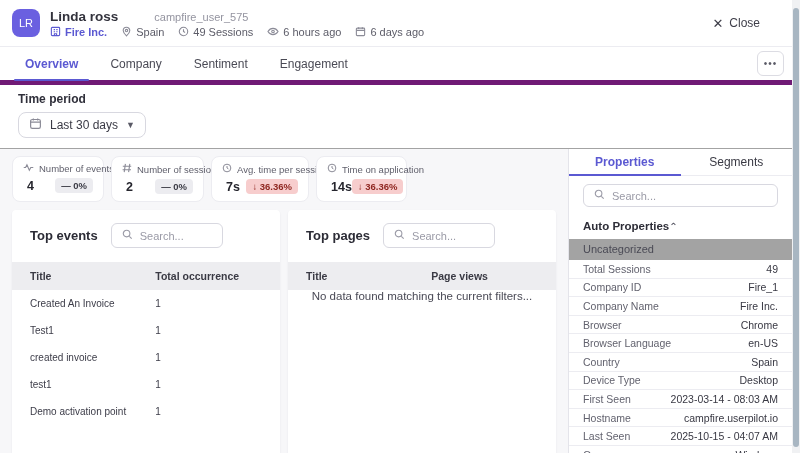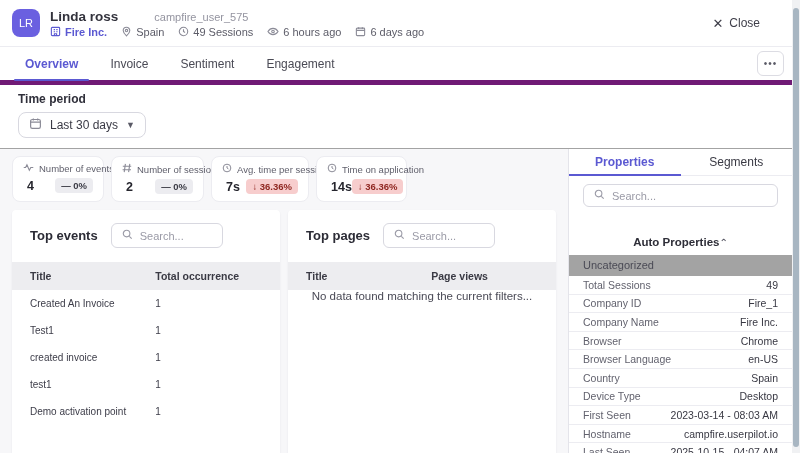--- a/index.html
+++ b/index.html
@@ -64,21 +64,21 @@
 
   
   .sidebar { width:224px; border-left:1px solid #e4e4ea; background:#fff; display:flex; flex-direction:column; overflow:hidden; }
   .sb-tabs { display:flex; height:27px; border-bottom:1px solid #ececf1; flex:0 0 auto; }
   .sb-tab { flex:1; position:relative; display:flex; align-items:center; justify-content:center; font-size:12px; color:#3a3a44; cursor:pointer; }
   .sb-tab.active { color:#5b59d2; font-weight:bold; }
   .sb-tab.active::after { content:""; position:absolute; left:0; right:0; bottom:-1px; height:2px; background:#5b59d2; }
   .sb-search { margin:8px 14px 7px; border:1px solid #d8d8e0; border-radius:6px; padding:4px 10px; display:flex; align-items:center; gap:7px; font-size:11px; color:#9a9aa6; }
   .sb-search input { border:none; outline:none; width:100%; font-size:11px; color:#3c3c48; font-family:inherit; }
   .sb-search input::placeholder { color:#9a9aa6; }
-  .sb-section { display:flex; align-items:center; justify-content:center; padding:6px 14px 7px; font-size:11.5px; font-weight:bold; color:#2e2e38; cursor:pointer;margin-top:16px; }
+  .sb-section { display:flex; align-items:center; justify-content:flex-start; padding:6px 14px 7px; font-size:11.5px; font-weight:bold; color:#2e2e38; cursor:pointer; }
   .chevron-up { font-size:10px; color:#5a5a66; }
   .sb-group { background:#a3a3a3; padding:4px 14px 5px; font-size:11px; color:#4a4a55; }
   .prop-row { display:flex; align-items:center; justify-content:space-between; gap:8px; padding:0 14px; height:18.6px; border-bottom:1px solid #ececf1; font-size:10.5px; flex:0 0 auto; }
   .prop-label { color:#62626e; white-space:nowrap; }
   .prop-value { color:#383843; text-align:right; white-space:nowrap; overflow:hidden; max-width:138px; }
 
   
   .scrollbar { position:absolute; right:0; top:0; width:8px; height:453px; background:#f0f1f3; }
   .scroll-thumb { position:absolute; left:1px; width:6px; top:8px; bottom:6px; background:#a8b6c2; border-radius:3px; }
 
@@ -146,21 +146,21 @@
       </div>
     </div>
     <div class="close-btn">
       <span class="close-x">✕</span>
       <span>Close</span>
     </div>
   </div>
 
   <div class="tabs-row">
     <div class="tab active">Overview</div>
-    <div class="tab">Invoice</div>
+    <div class="tab">Company</div>
     <div class="tab">Sentiment</div>
     <div class="tab">Engagement</div>
     <div class="more-btn">
       <span>•••</span>
     </div>
   </div>
 
   <div class="timeperiod">
     <div class="tp-label">Time period</div>
     <div class="tp-select">

